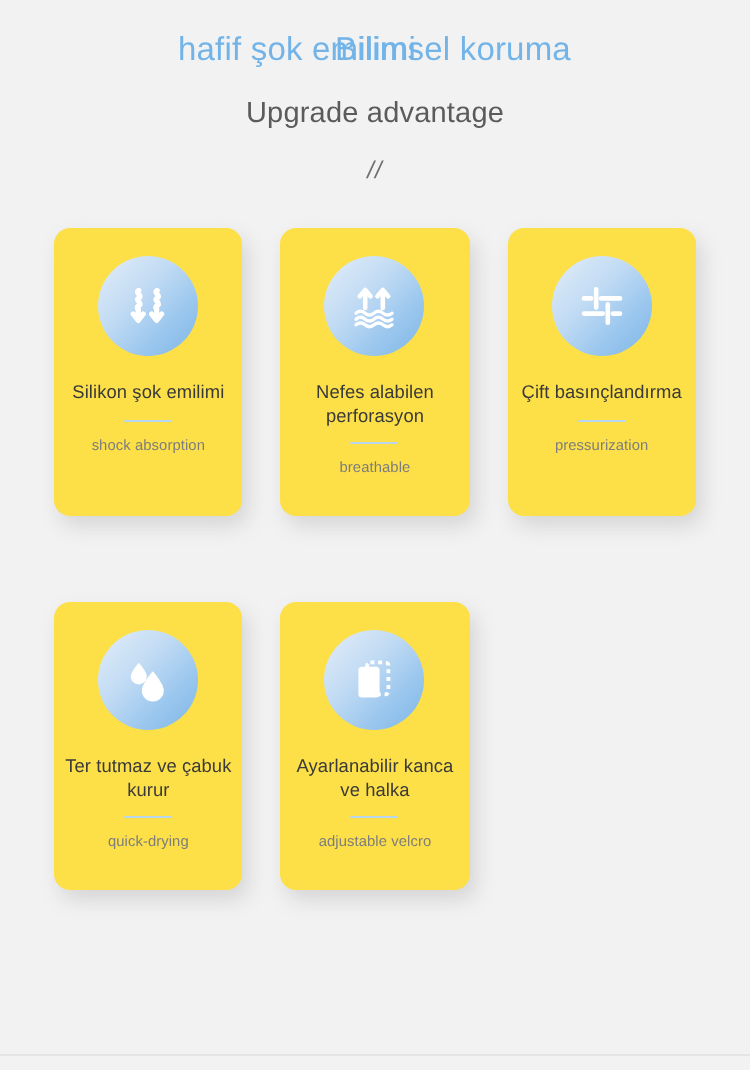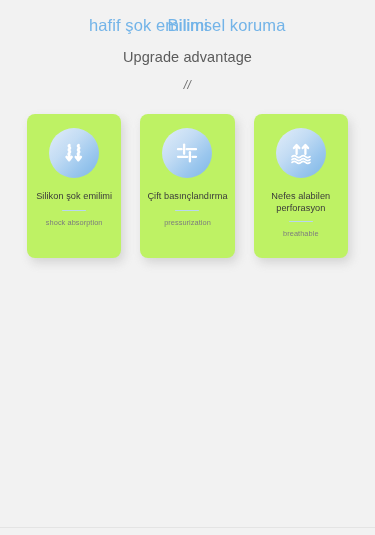--- a/index.html
+++ b/index.html
@@ -75,21 +75,21 @@
     margin-top: 22px;
     padding: 0 27px;
     display: grid;
     grid-template-columns: repeat(3, 1fr);
     column-gap: 19px;
     row-gap: 43px;
     box-sizing: border-box;
   }
 
   .card {
-    background: #bef264;
+    background: #fde047;
     border-radius: 8px;
     height: 144px;
     box-shadow: 3px 5px 10px rgba(150, 150, 150, 0.30);
     display: flex;
     flex-direction: column;
     align-items: center;
     padding-top: 14px;
     box-sizing: border-box;
     overflow: hidden;
   }
@@ -171,53 +171,75 @@
         </svg>
       </div>
       <div class="card-title">Silikon şok emilimi</div>
       <div class="divider"></div>
       <div class="card-sub">shock absorption</div>
     </div>
 
     <div class="card">
       <div class="icon-circle">
         <svg width="28" height="28" viewBox="0 0 28 28" aria-hidden="true">
+          <g fill="none" stroke="#ffffff" stroke-width="2.3" stroke-linecap="round" stroke-linejoin="round">
+            <path d="M9.6 15.0 L9.6 6.4 M6.9 9.1 L9.6 6.0 L12.3 9.1"></path>
+            <path d="M18.4 15.0 L18.4 6.4 M15.7 9.1 L18.4 6.0 L21.1 9.1"></path>
+          </g>
+          <g fill="none" stroke="#ffffff" stroke-width="1.7" stroke-linecap="round">
+            <path d="M5 17.6 q2.25 -1.9 4.5 0 t4.5 0 t4.5 0 t4.5 0"></path>
+            <path d="M5 20.6 q2.25 -1.9 4.5 0 t4.5 0 t4.5 0 t4.5 0"></path>
+            <path d="M5 23.4 q2.25 -1.9 4.5 0 t4.5 0 t4.5 0 t4.5 0"></path>
+          </g>
+        </svg>
+      </div>
+      <div class="card-title">Nefes alabilen perforasyon</div>
+      <div class="divider"></div>
+      <div class="card-sub">breathable</div>
+    </div>
+
+    <div class="card">
+      <div class="icon-circle">
+        <svg width="28" height="28" viewBox="0 0 28 28" aria-hidden="true">
           <g stroke="#ffffff" stroke-width="2.3" stroke-linecap="round">
             <line x1="5" y1="10.2" x2="8.6" y2="10.2"></line>
             <line x1="13.6" y1="10.2" x2="23" y2="10.2"></line>
             <line x1="11.1" y1="5.6" x2="11.1" y2="14.8"></line>
             <line x1="5" y1="17.8" x2="14.4" y2="17.8"></line>
             <line x1="19.4" y1="17.8" x2="23" y2="17.8"></line>
             <line x1="16.9" y1="13.2" x2="16.9" y2="22.4"></line>
           </g>
         </svg>
       </div>
       <div class="card-title">Çift basınçlandırma</div>
       <div class="divider"></div>
       <div class="card-sub">pressurization</div>
     </div>
 
     <div class="card">
       <div class="icon-circle">
         <svg width="28" height="28" viewBox="0 0 28 28" aria-hidden="true">
-          <g fill="none" stroke="#ffffff" stroke-width="2.3" stroke-linecap="round" stroke-linejoin="round">
-            <path d="M9.6 15.0 L9.6 6.4 M6.9 9.1 L9.6 6.0 L12.3 9.1"></path>
-            <path d="M18.4 15.0 L18.4 6.4 M15.7 9.1 L18.4 6.0 L21.1 9.1"></path>
-          </g>
-          <g fill="none" stroke="#ffffff" stroke-width="1.7" stroke-linecap="round">
-            <path d="M5 17.6 q2.25 -1.9 4.5 0 t4.5 0 t4.5 0 t4.5 0"></path>
-            <path d="M5 20.6 q2.25 -1.9 4.5 0 t4.5 0 t4.5 0 t4.5 0"></path>
-            <path d="M5 23.4 q2.25 -1.9 4.5 0 t4.5 0 t4.5 0 t4.5 0"></path>
-          </g>
-        </svg>
-      </div>
-      <div class="card-title">Nefes alabilen perforasyon</div>
-      <div class="divider"></div>
-      <div class="card-sub">breathable</div>
-    </div>
-
-
-
+          <path d="M9.4 5.4 C9.4 5.4 5.4 9.8 5.4 12.2 a4.0 4.0 0 0 0 8.0 0 C13.4 9.8 9.4 5.4 9.4 5.4 Z" fill="#ffffff"></path>
+          <path d="M16.4 9.6 C16.4 9.6 10.9 15.8 10.9 19.2 a5.5 5.5 0 0 0 11.0 0 C21.9 15.8 16.4 9.6 16.4 9.6 Z" fill="#ffffff"></path>
+        </svg>
+      </div>
+      <div class="card-title">Ter tutmaz ve çabuk kurur</div>
+      <div class="divider"></div>
+      <div class="card-sub">quick-drying</div>
+    </div>
+
+
+    <div class="card">
+      <div class="icon-circle">
+        <svg width="28" height="28" viewBox="0 0 28 28" aria-hidden="true">
+          <rect x="10.6" y="5.2" width="10.6" height="16.0" rx="1.6" fill="none" stroke="#ffffff" stroke-width="1.9" stroke-dasharray="2.0 1.9"></rect>
+          <rect x="6.2" y="7.4" width="10.6" height="15.4" rx="1.8" fill="#ffffff"></rect>
+        </svg>
+      </div>
+      <div class="card-title">Ayarlanabilir kanca ve halka</div>
+      <div class="divider"></div>
+      <div class="card-sub">adjustable velcro</div>
+    </div>
 
   </div>
 
   <div class="bottom-rule"></div>
 </div>
 
 </body></html>

